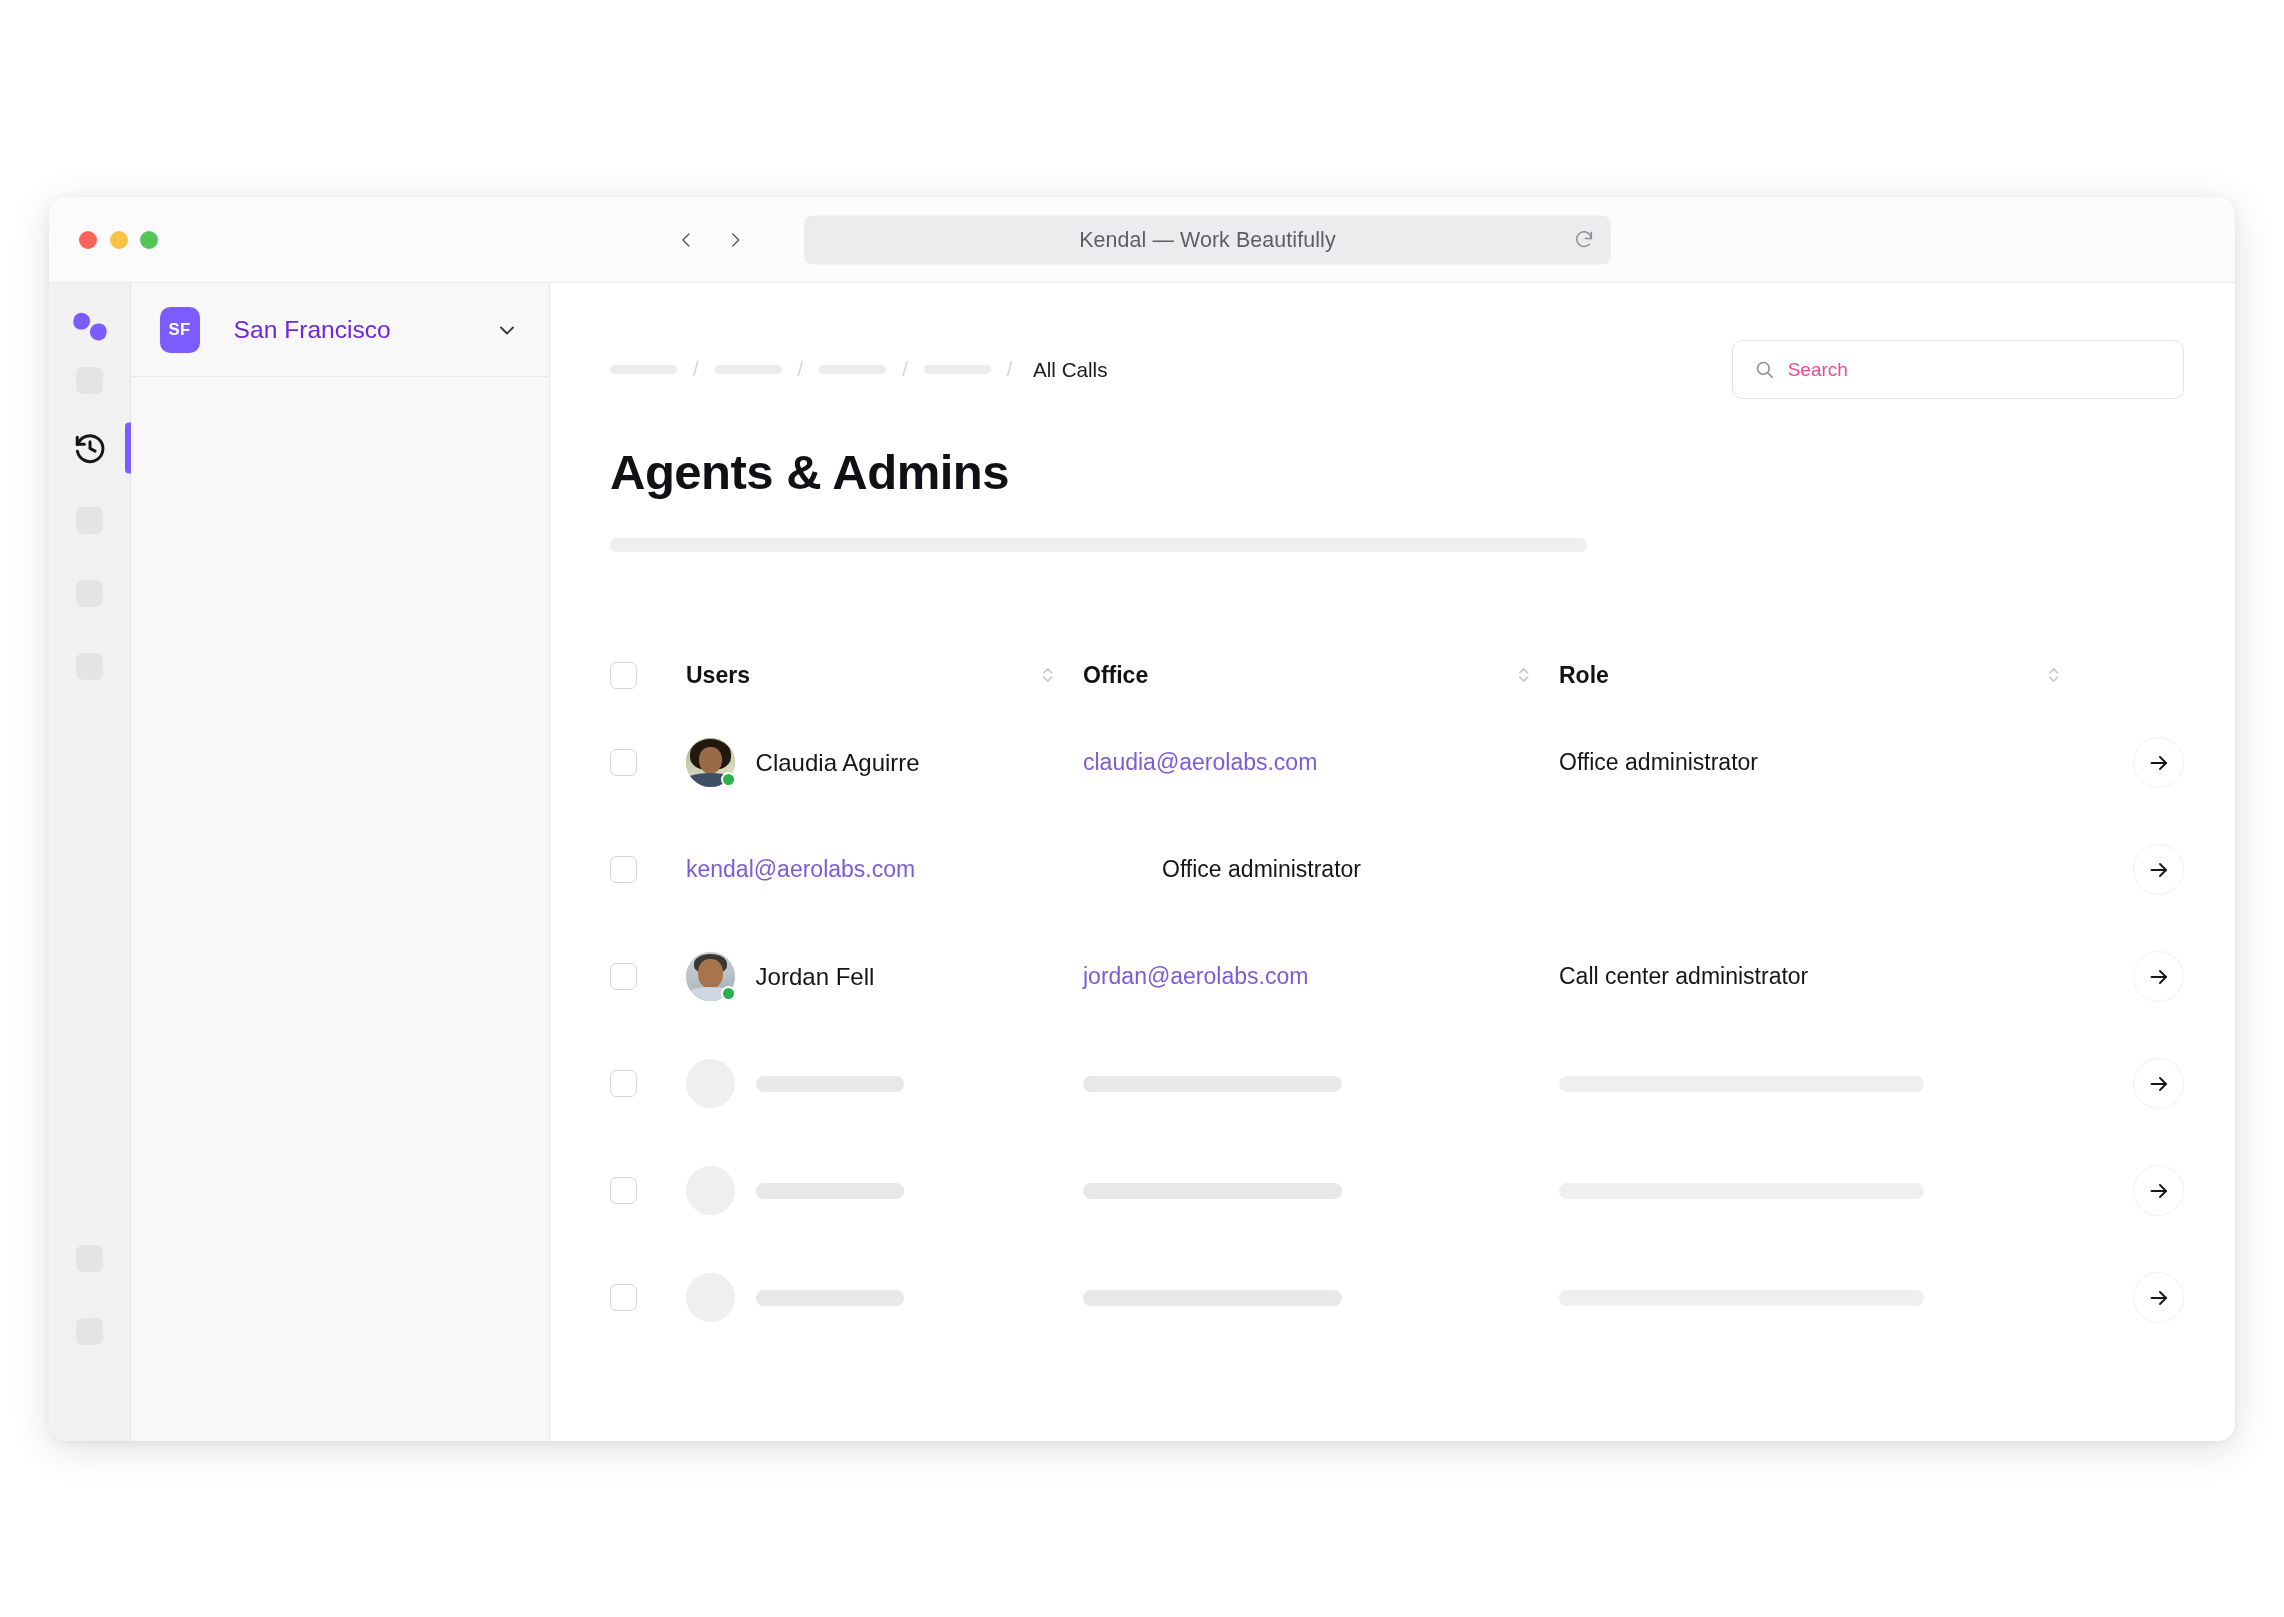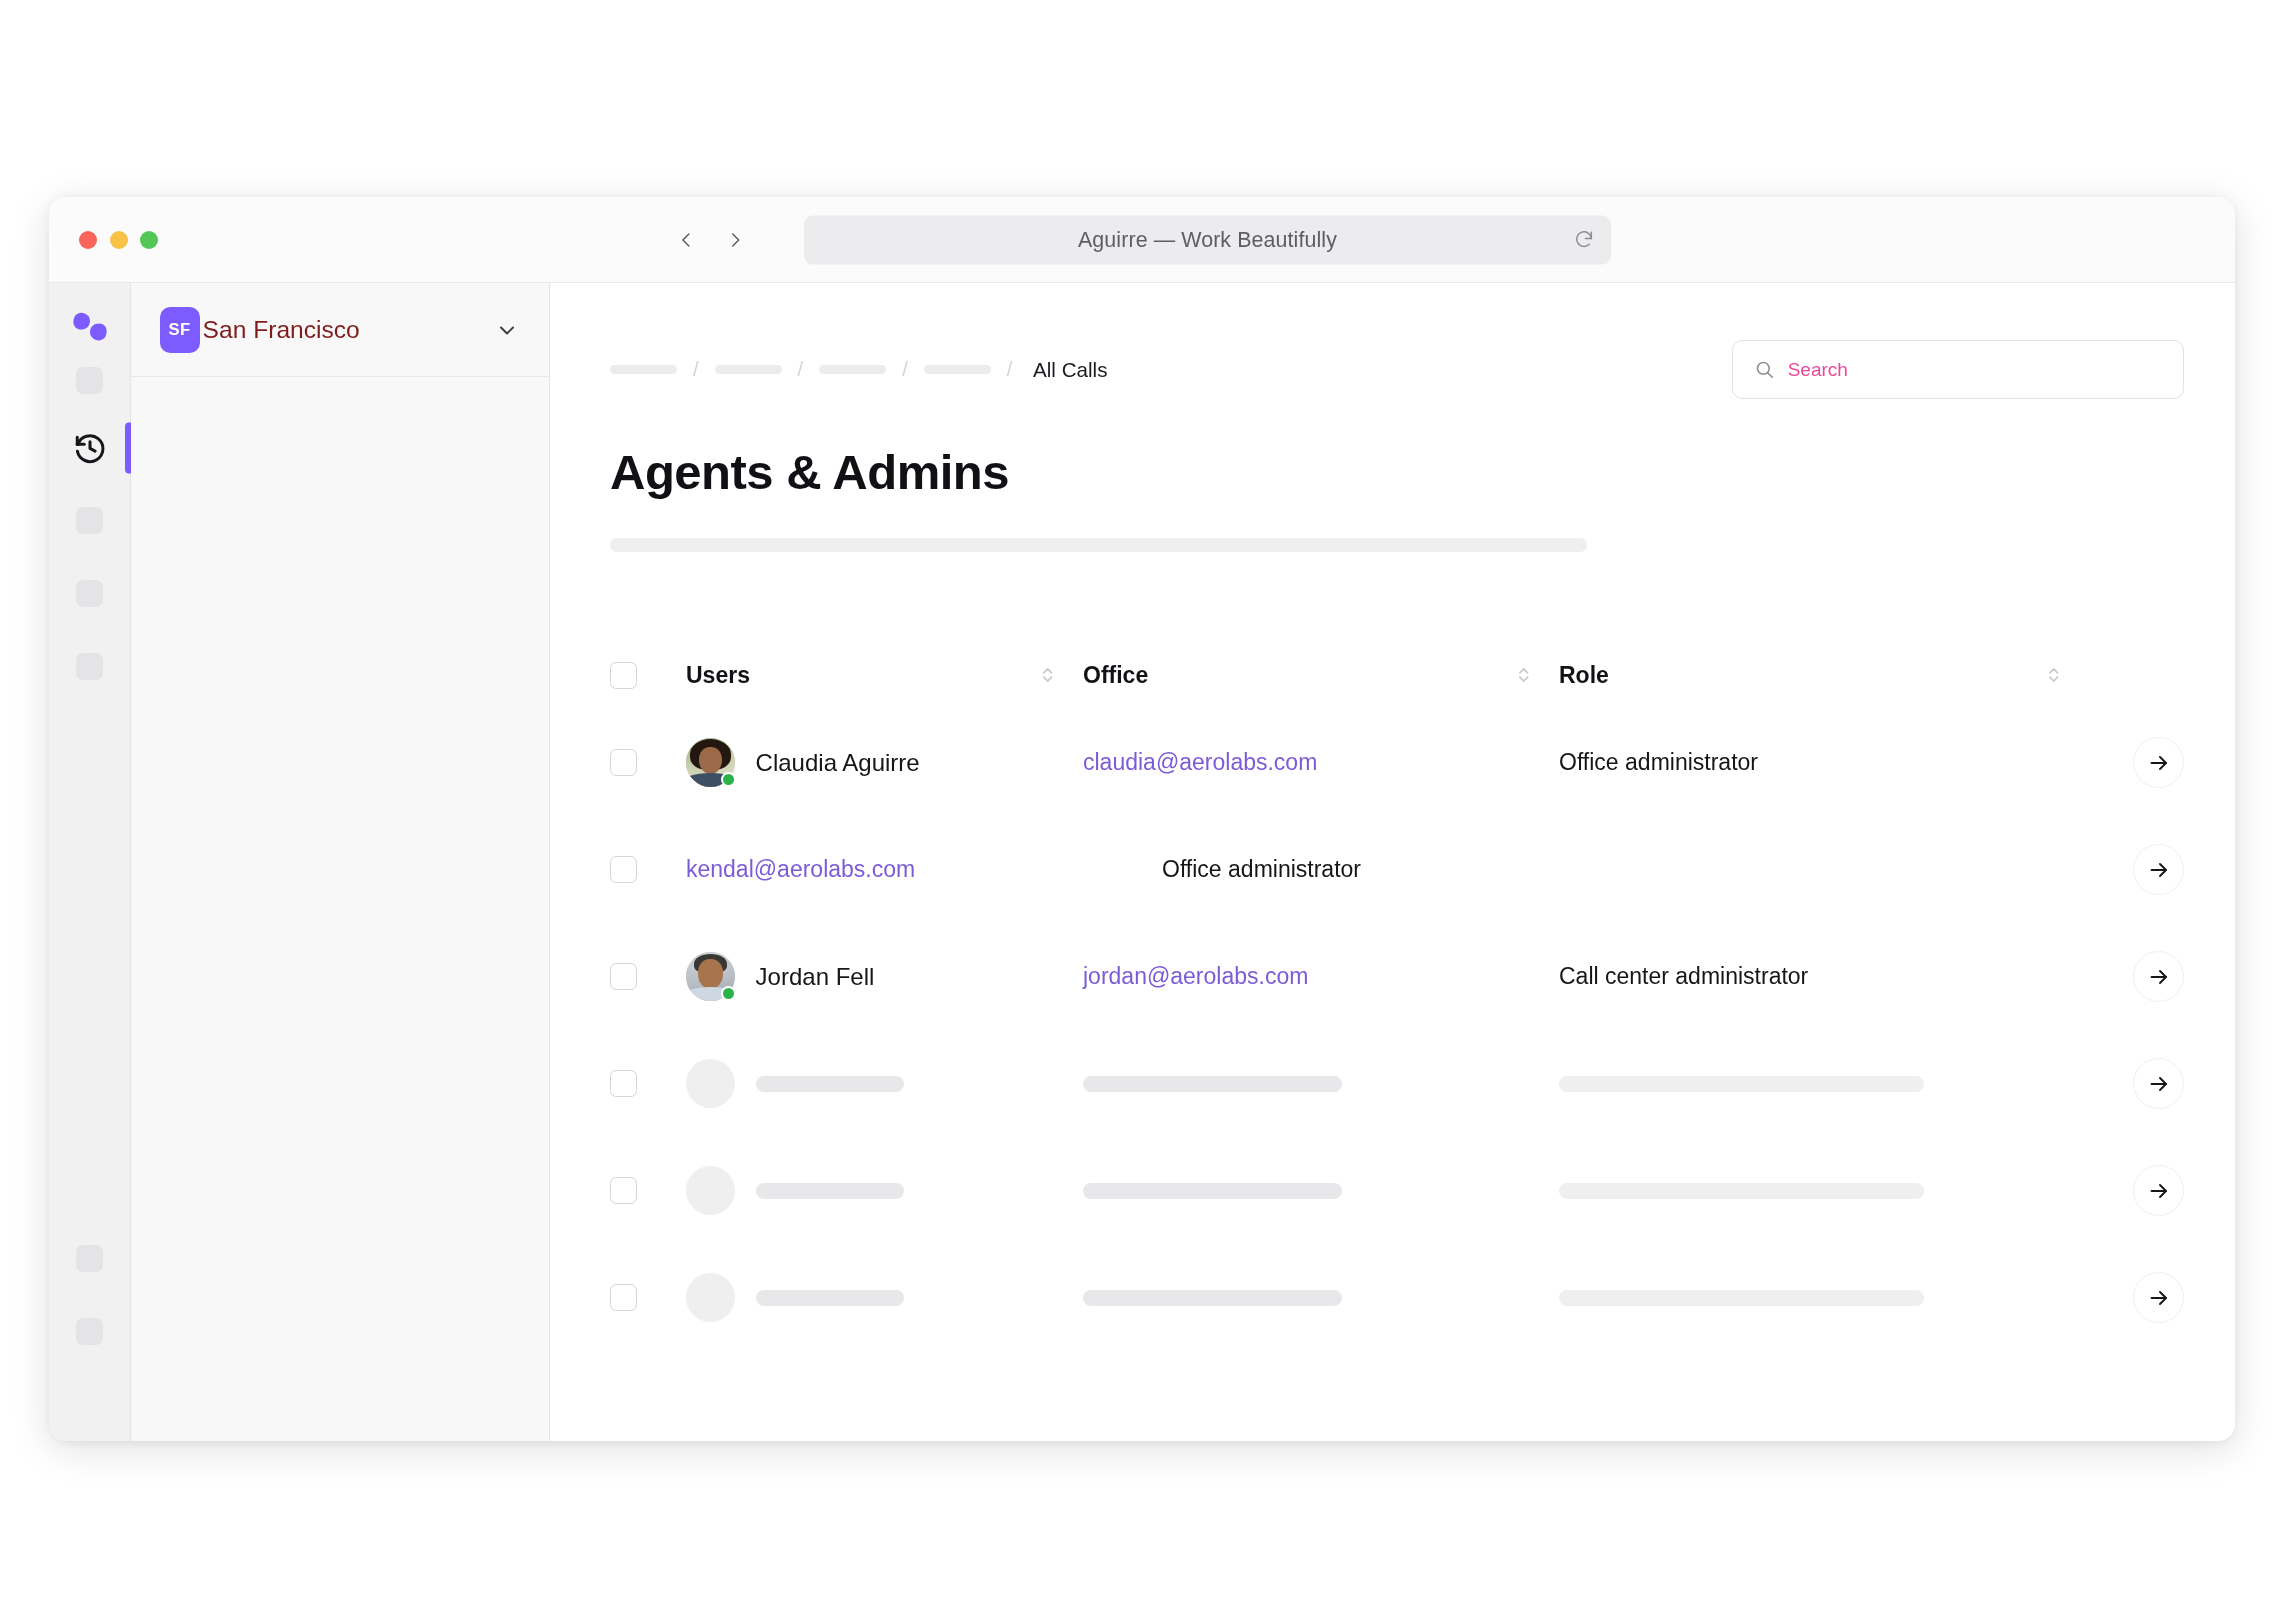--- a/index.html
+++ b/index.html
@@ -170,23 +170,23 @@
     color: #fff;
     font-size: 16.7px;
     font-weight: bold;
     display: flex;
     align-items: center;
     justify-content: center;
     letter-spacing: 0.4px;
     flex: 0 0 auto;
   }
   .ws-name {
-    margin-left: 3px;
+    margin-left: 34px;
     font-size: 24.6px;
-    color: #7f1d1d;
+    color: #6d28d9;
     flex: 1 1 auto;
   }
   .ws-caret { color: #3a3a40; display: flex; }
 
   .sb-section {
     padding: 36px 28.6px 0 28.6px;
   }
   .sb-title {
     font-size: 21.4px;
     color: #2b2b31;
@@ -450,21 +450,21 @@
           </svg>
       </span>
       <span class="chev">
         <svg width="20.6" height="20.6" viewBox="0 0 24 24" fill="none" stroke="currentColor" stroke-width="1.6" stroke-linecap="round" stroke-linejoin="round">
             <polyline points="9 5 16 12 9 19"></polyline>
           </svg>
       </span>
     </div>
 
     <div class="urlbar">
-      <span class="urltitle">Aguirre — Work Beautifully</span>
+      <span class="urltitle">Kendal — Work Beautifully</span>
       <span class="reload">
         <svg width="22" height="22" viewBox="0 0 24 24" fill="none" stroke="currentColor" stroke-width="1.6" stroke-linecap="round" stroke-linejoin="round">
           <path d="M20 11a8 8 0 1 0-2.3 6.2"></path>
             <polyline points="20 4 20 11 13.5 11"></polyline>
         </svg>
       </span>
     </div>
   </div>
 
   <div class="body">

